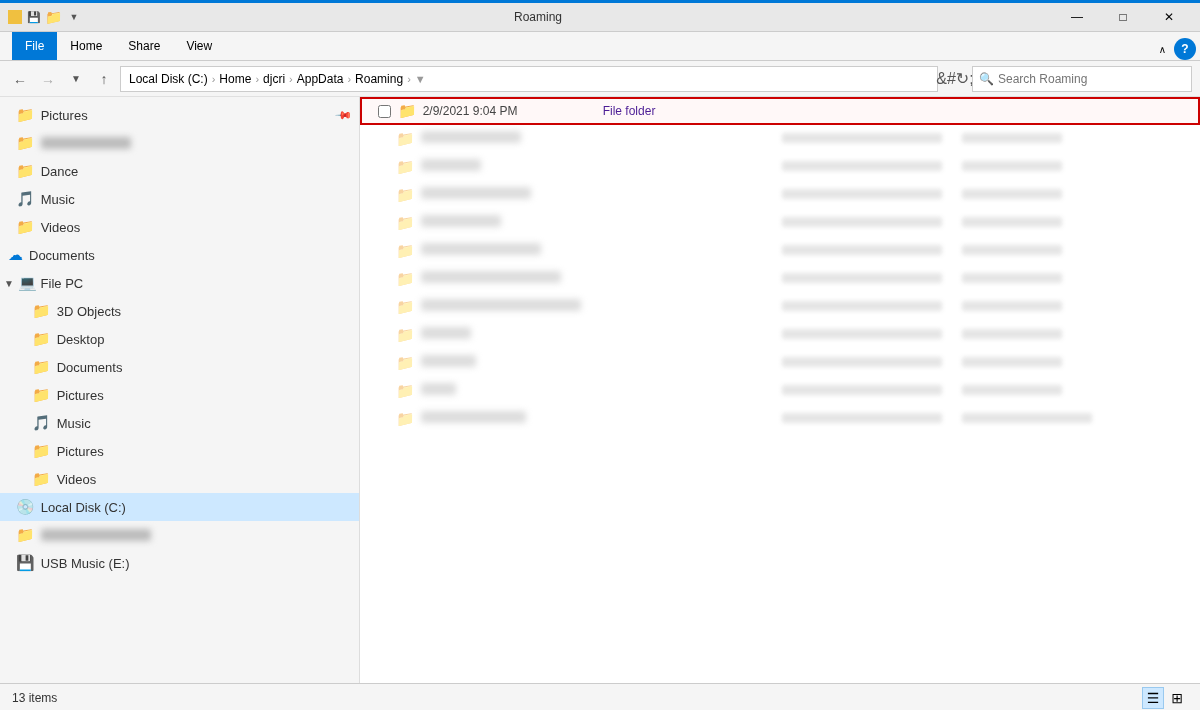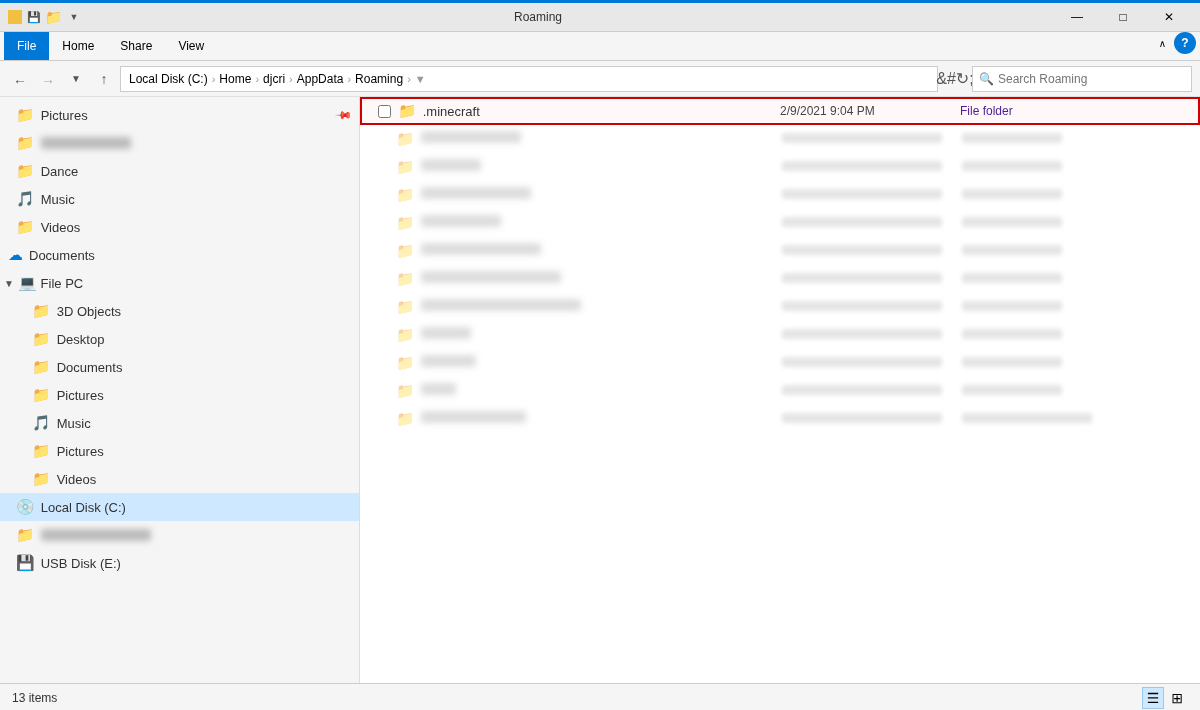--- a/index.html
+++ b/index.html
@@ -26,23 +26,23 @@
       cursor: pointer; font-size: 12px; display: flex; align-items: center; justify-content: center;
     }
 
     
     .ribbon {
       background: #f5f5f5;
       border-bottom: 1px solid #ccc;
     }
     .ribbon-tabs {
       display: flex;
-      align-items: flex-start;
+      align-items: flex-end;
       height: 28px;
-      padding-left: 4px;
+      padding-left: 12px;
     }
     .ribbon-tab {
       padding: 4px 12px;
       cursor: pointer;
       font-size: 12px;
       border: 1px solid transparent;
       height: 100%;
       display: flex; align-items: center;
     }
     .ribbon-tab.active {
@@ -335,34 +335,33 @@
     <div class="sidebar-item selected" style="padding-left:16px;">
       <span class="sidebar-icon gray">💿</span>
       <span>Local Disk (C:)</span>
     </div>
     <div class="sidebar-item" style="padding-left:16px;">
       <span class="sidebar-icon yellow">📁</span>
       <span class="blurred-name" style="width:110px;"></span>
     </div>
     <div class="sidebar-item" style="padding-left:16px;">
       <span class="sidebar-icon gray">💾</span>
-      <span>USB Disk (E:)</span>
+      <span>USB Music (E:)</span>
     </div>
 
   </div>
 
   <div class="file-list-container">
 
 
     <div class="file-row highlighted">
       <div class="file-checkbox">
         <input type="checkbox" style="">
       </div>
       <span class="file-icon">📁</span>
-      <span class="file-name">.minecraft</span>
       <span class="file-date">2/9/2021 9:04 PM</span>
       <span class="file-type">File folder</span>
       <span class="file-size"></span>
     </div>
 
     <div class="file-row blurred">
       <div class="file-checkbox"></div>
       <span class="file-icon">📁</span>
       <span class="file-name"><span class="blurred-name" style="width:100px;"></span></span>
       <span class="file-date"><span class="blurred-text xl"></span></span>

